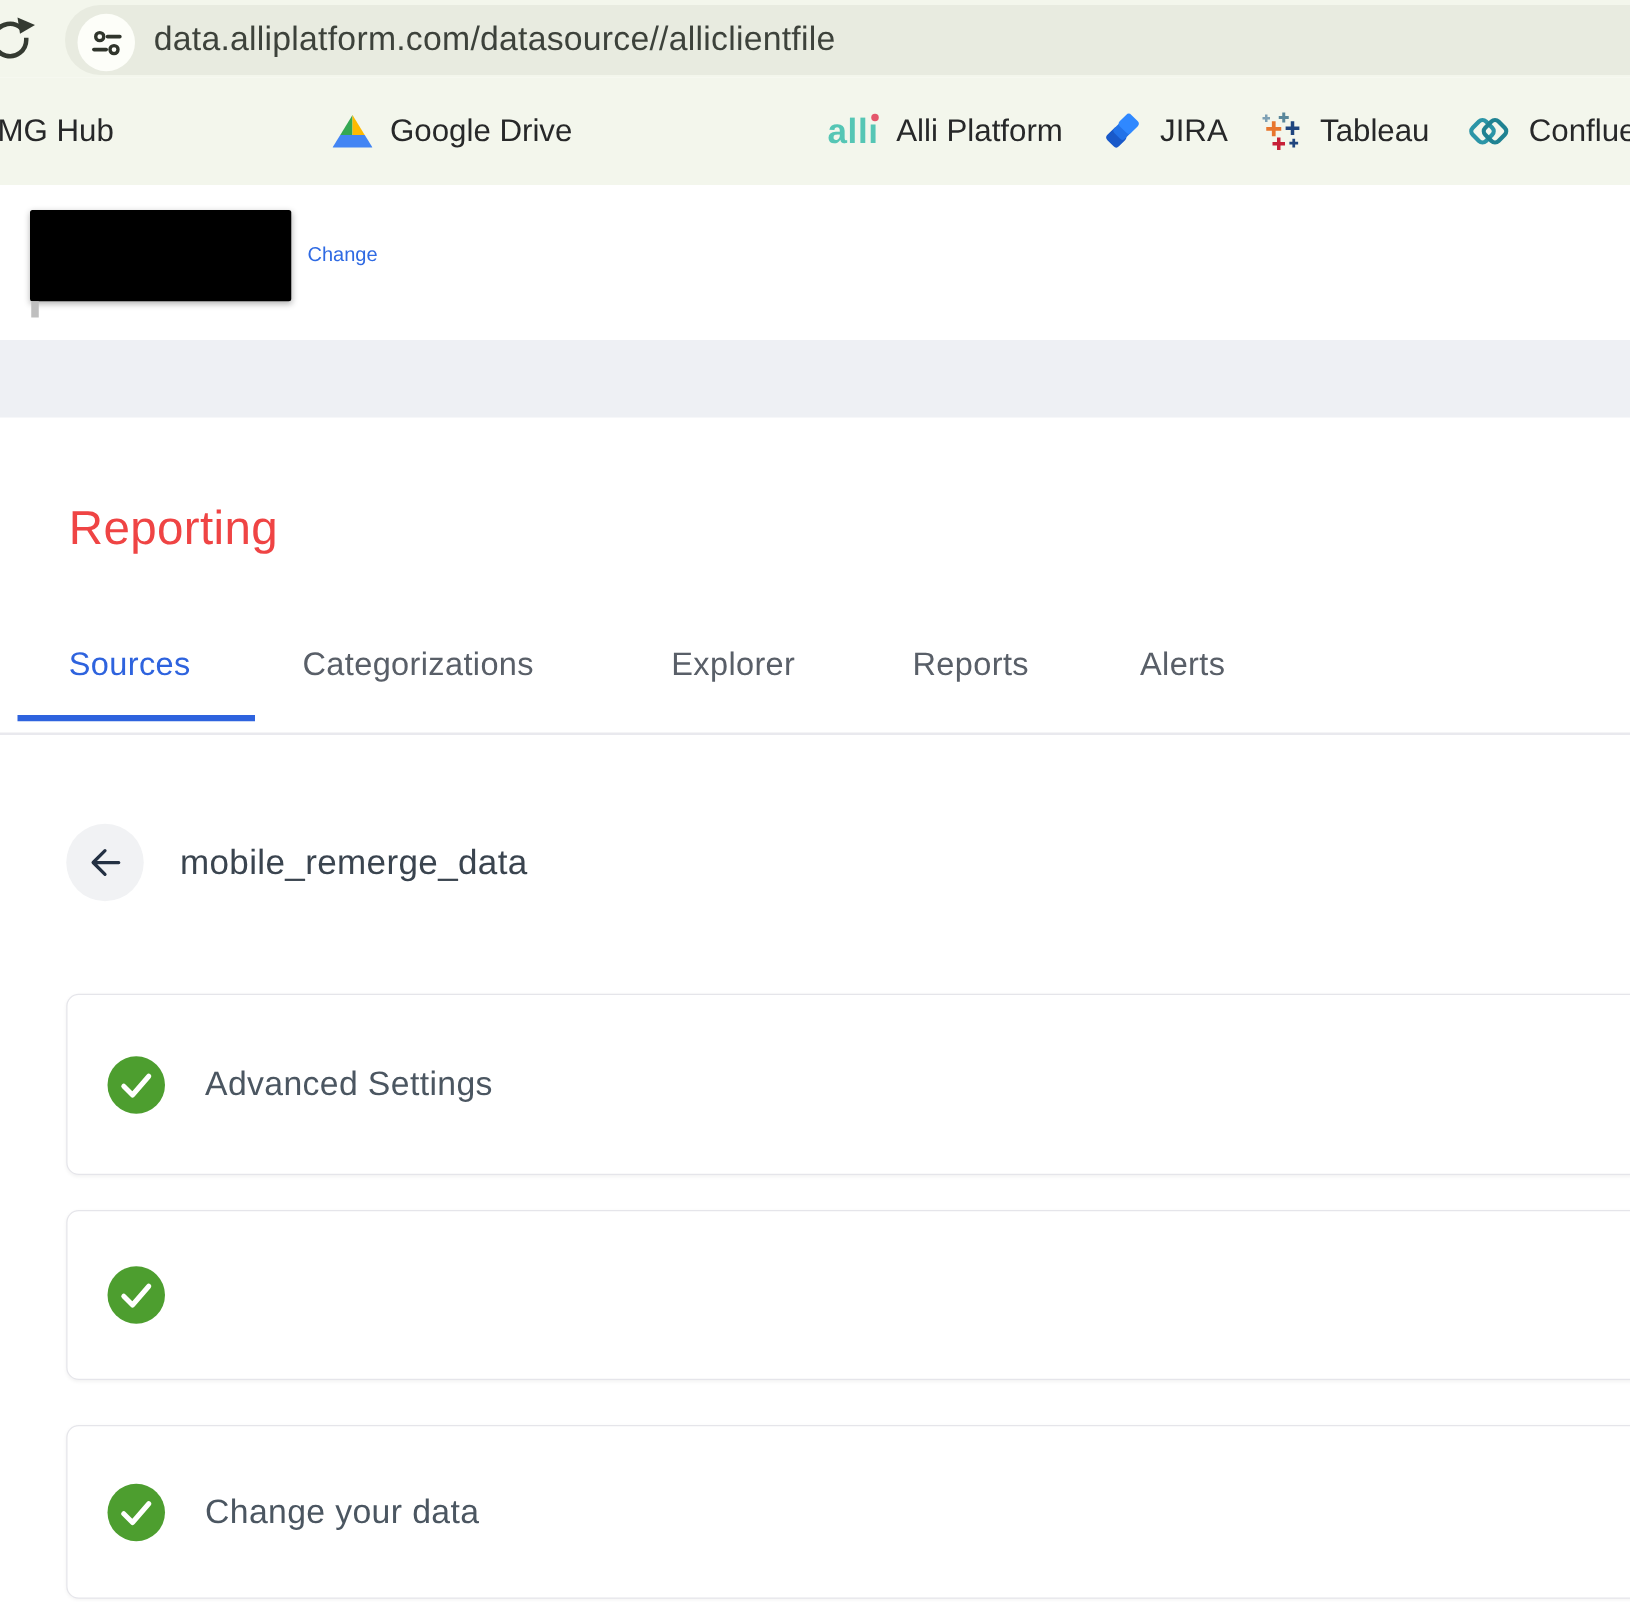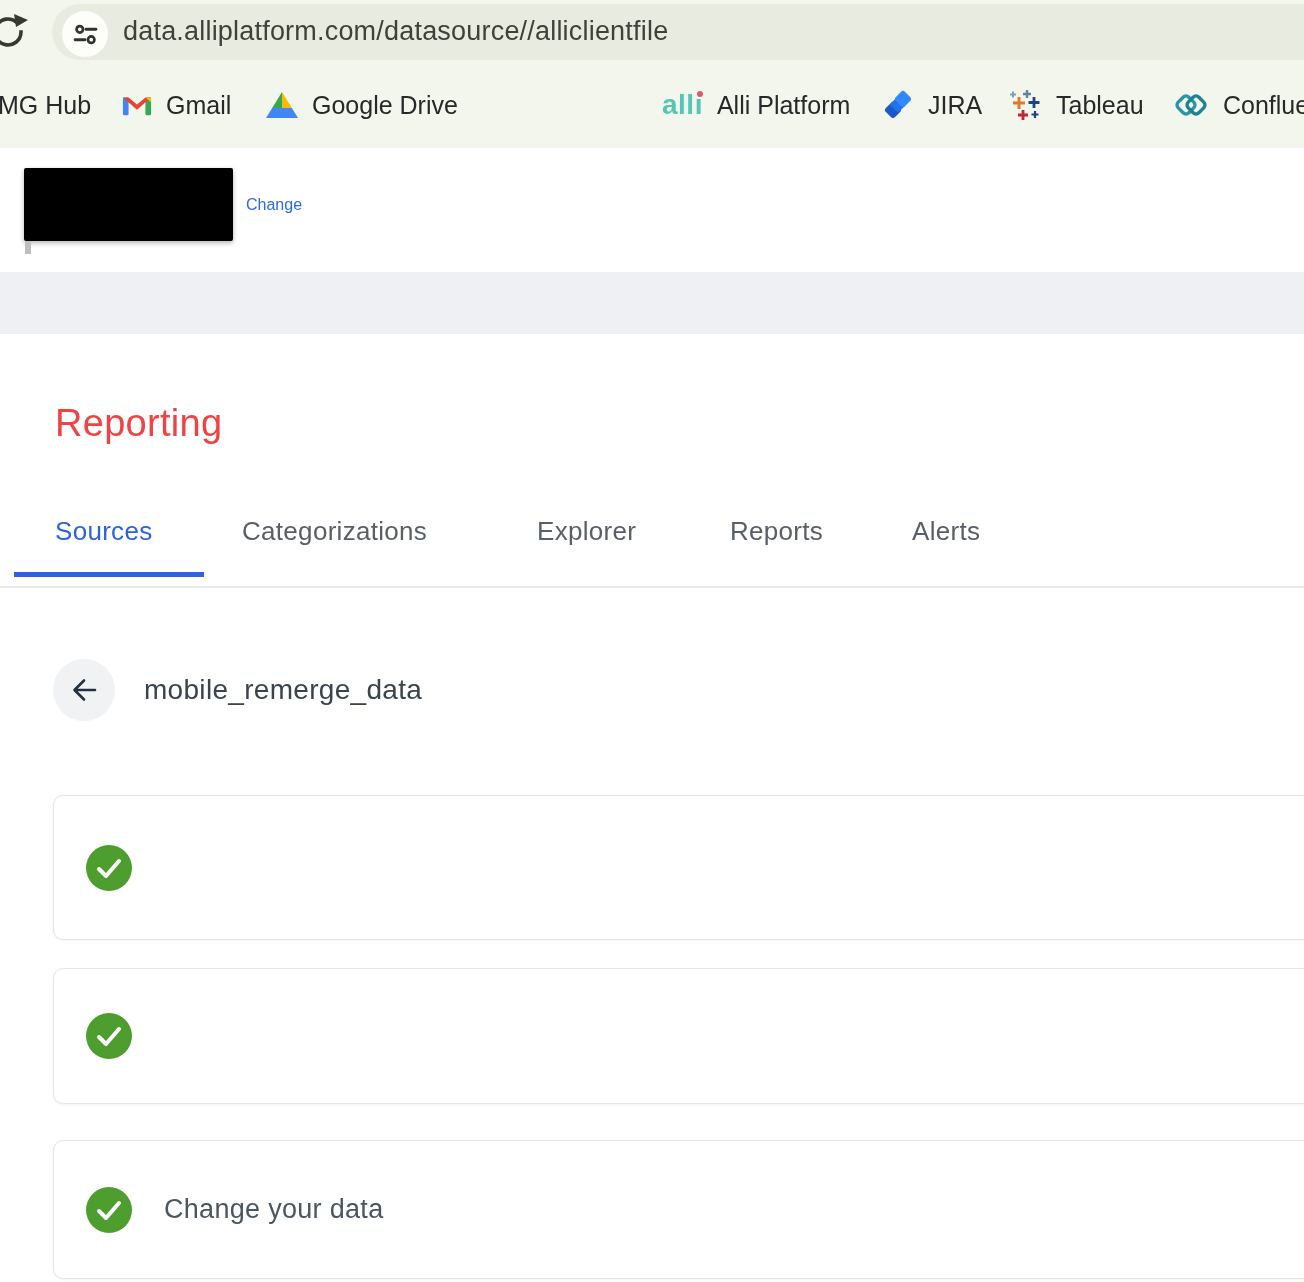--- a/index.html
+++ b/index.html
@@ -68,31 +68,20 @@
         <span>/alliclientfile</span>
     </div>
   </div>
 
   <div class="bookmarks">
 
     <div class="bookmark" style="left:-2px">
       <span>MG Hub</span>
     </div>
 
-    <div class="bookmark" style="left:122px">
-      <span class="bm-icon">
-        <svg width="30" height="24" viewBox="0 0 32 24">
-          <rect x="1" y="4" width="6" height="19" rx="1.5" fill="#4285f4"></rect>
-          <rect x="25" y="4" width="6" height="19" rx="1.5" fill="#34a853"></rect>
-          <polygon points="1,4 7,4 16,11.5 25,4 31,4 16,17" fill="#ea4335"></polygon>
-          <polygon points="25,4 31,4 31,9" fill="#fbbc04"></polygon>
-        </svg>
-      </span>
-      <span>Gmail</span>
-    </div>
 
     <div class="bookmark" style="left:266px">
       <span class="bm-icon">
         <svg width="32" height="28" viewBox="0 0 32 28">
           <polygon points="0,27 32,27 25.8,17 6.2,17" fill="#4285f4"></polygon>
           <polygon points="16,1 6.2,17 16,17" fill="#34a853"></polygon>
           <polygon points="16,1 16,17 25.8,17" fill="#ffba00"></polygon>
         </svg>
       </span>
       <span>Google Drive</span>
@@ -167,20 +156,21 @@
     </svg>
   </div>
   <div class="ds-title">mobile_remerge_data</div>
 
   <div class="card card-1">
     <span class="check-circle">
       <svg width="46" height="46" viewBox="0 0 46 46">
           <polyline points="13,24 20,31 33,16" fill="none" stroke="#fff" stroke-width="4" stroke-linecap="round" stroke-linejoin="round"></polyline>
         </svg>
     </span>
+    <span class="card-label">Advanced Settings</span>
   </div>
 
   <div class="card card-2">
     <span class="check-circle">
       <svg width="46" height="46" viewBox="0 0 46 46">
           <polyline points="13,24 20,31 33,16" fill="none" stroke="#fff" stroke-width="4" stroke-linecap="round" stroke-linejoin="round"></polyline>
         </svg>
     </span>
   </div>
 

